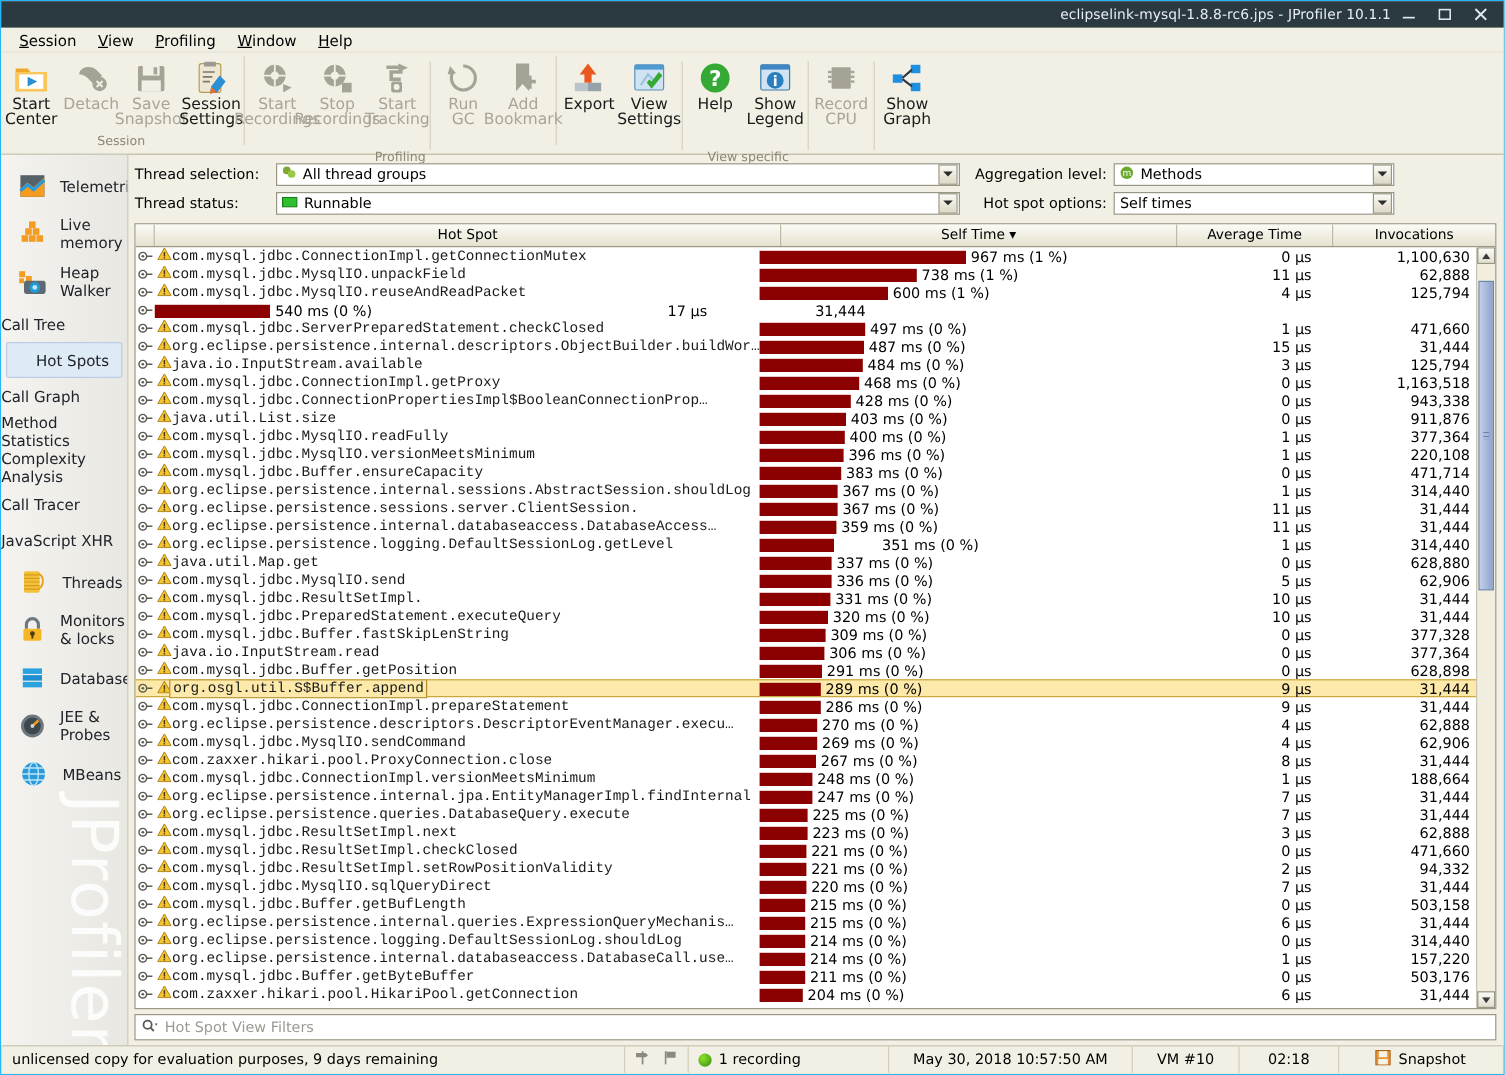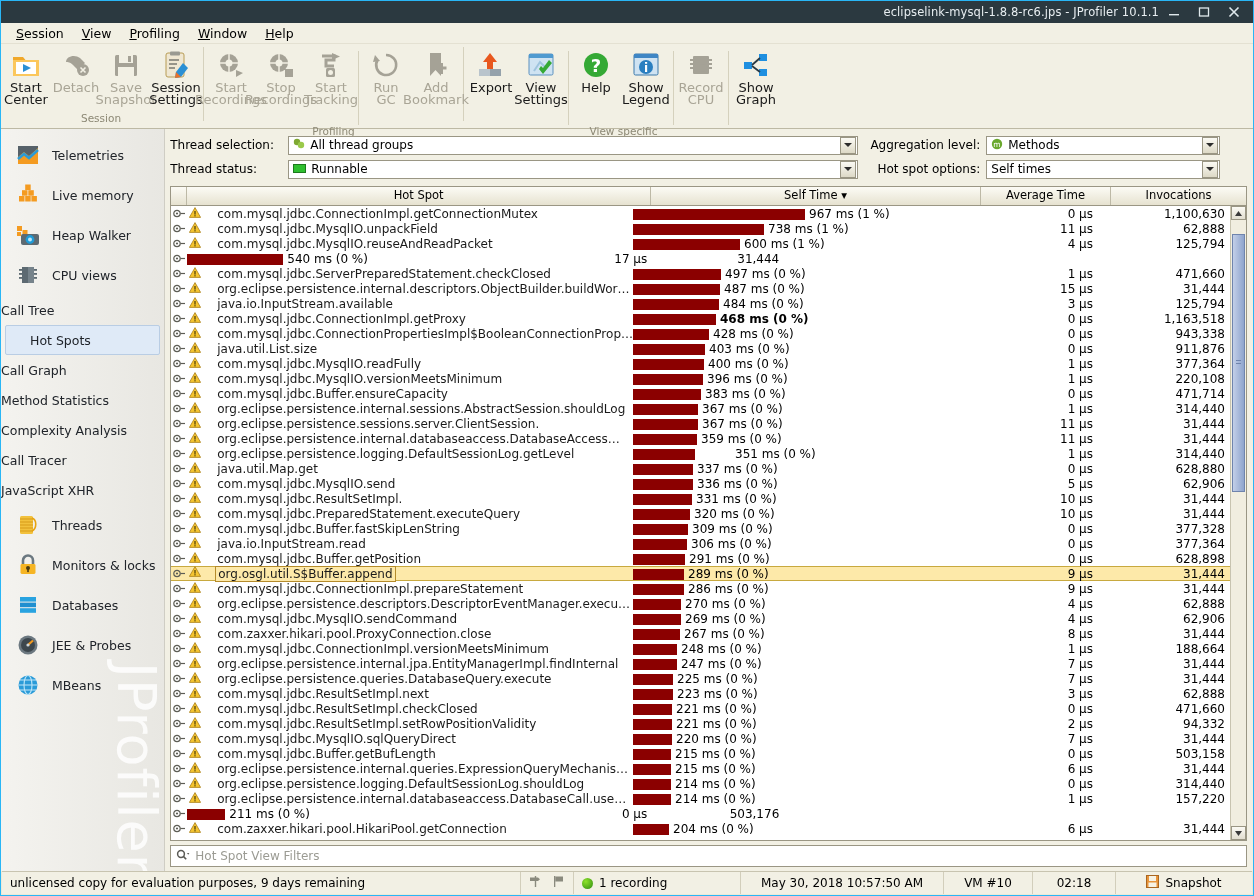--- a/index.html
+++ b/index.html
@@ -55,21 +55,21 @@
   .combo .arrow:after{content:"";border-left:4px solid transparent;border-right:4px solid transparent;border-top:4px solid #2c2c2c;}
 
   
   .tablewrap{flex:1;border:1px solid #9a9684;background:#fff;margin-top:5px;display:flex;flex-direction:column;overflow:hidden;}
   .thead{display:flex;height:18px;background:linear-gradient(#fcfbf5,#e6e2d0);border-bottom:1px solid #9a9684;}
   .th{font-size:11.5px;text-align:center;line-height:17px;border-right:1px solid #bdb9a6;box-sizing:border-box;overflow:hidden;white-space:nowrap;}
   .tbody{flex:1;position:relative;overflow:hidden;}
   .trow{display:flex;height:15px;align-items:center;box-sizing:border-box;}
   .trow.sel{background:#fde9a9;border-top:1px solid #c8a93f;border-bottom:1px solid #c8a93f;}
   .c-exp{width:16px;display:flex;align-items:center;justify-content:center;}
-  .c-name{flex:1;display:flex;align-items:flex-start;gap:16px;overflow:hidden;white-space:nowrap;padding-left:2px;}
+  .c-name{flex:1;display:flex;align-items:flex-end;gap:0;overflow:hidden;white-space:nowrap;padding-left:2px;font-family:Liberation Mono, monospace;}
   .c-name .txt{font-size:12px;color:#1a1a1a;overflow:hidden;text-overflow:ellipsis;white-space:nowrap;}
   .trow.sel .c-name .txt{background:#fde9a9;border:1px solid #b58b2a;padding:0 2px;margin-left:-2px;}
   .c-self{width:330px;position:relative;display:flex;align-items:center;}
   .bar{height:11px;background:#8b0000;position:absolute;left:0;top:2px;}
   .c-self .num{position:relative;font-size:12px;z-index:2;}
   .c-avg{width:130px;text-align:right;padding-right:12px;font-size:12px;}
   .c-inv{width:120px;text-align:right;padding-right:6px;font-size:12px;}
 
   
   .vsb{position:absolute;right:0;top:0;bottom:0;width:15px;background:#f1eee0;border-left:1px solid #c8c4b0;}
@@ -349,37 +349,20 @@
                   <rect x="6.5" y="7" width="5" height="5"></rect>
                   <rect x="1" y="9" width="4" height="4"></rect>
                 </g>
                 <rect x="5" y="11" width="18" height="11" rx="2" fill="#5d6a72"></rect>
                 <circle cx="14" cy="16.5" r="4.4" fill="#1f9ad6"></circle>
                 <circle cx="14" cy="16.5" r="2" fill="#bde5f7"></circle>
               </svg>
             </span>
         <span class="lab">Heap Walker</span>
           </div>
-          <div class="sbitem">
-        <span class="sbicon">
-              <svg width="24" height="24" viewBox="0 0 24 24">
-                <rect x="6" y="4" width="12" height="16" fill="#5d6a72"></rect>
-                <g fill="#5d6a72">
-                  <rect x="3" y="6" width="3" height="1.8"></rect>
-                  <rect x="3" y="10" width="3" height="1.8"></rect>
-                  <rect x="3" y="14" width="3" height="1.8"></rect>
-                  <rect x="18" y="6" width="3" height="1.8"></rect>
-                  <rect x="18" y="10" width="3" height="1.8"></rect>
-                  <rect x="18" y="14" width="3" height="1.8"></rect>
-                </g>
-                <path d="M12 4 L18 4 L18 20 L12 20 Z" fill="#76838b"></path>
-              </svg>
-            </span>
-        <span class="lab">CPU views</span>
-          </div>
           <div class="sbsub">
         <span class="lab">Call Tree</span>
           </div>
           <div class="sbsub sel">
         <span class="lab">Hot Spots</span>
           </div>
           <div class="sbsub">
         <span class="lab">Call Graph</span>
           </div>
           <div class="sbsub">
@@ -696,21 +679,21 @@
           <svg width="12" height="11" viewBox="0 0 12 11">
                       <path d="M6 0.6 L11.6 10.4 L0.4 10.4 Z" fill="#f5c430" stroke="#a9801a" stroke-width="0.8"></path>
                       <rect x="5.4" y="4" width="1.2" height="3.6" fill="#4a3a08"></rect>
                       <rect x="5.4" y="8.2" width="1.2" height="1.2" fill="#4a3a08"></rect>
                     </svg>
         </span>
         <span class="txt">com.mysql.jdbc.ConnectionImpl.getProxy</span>
       </div>
       <div class="c-self">
         <span class="bar" style="width:83px;"></span>
-        <span class="num" style="margin-left:87px;font-weight:bold;">468 ms (0 %)</span>
+        <span class="num" style="margin-left:87px;">468 ms (0 %)</span>
       </div>
       <div class="c-avg">0 µs</div>
       <div class="c-inv">1,163,518</div>
     </div>
               <div class="trow">
       <div class="c-exp">
         <svg width="13" height="9" viewBox="0 0 13 9">
                     <circle cx="4" cy="4.5" r="3.2" fill="none" stroke="#5d5d55" stroke-width="1.2"></circle>
                     <circle cx="4" cy="4.5" r="1.1" fill="#5d5d55"></circle>
                     <path d="M7.4 4.5 H12" stroke="#5d5d55" stroke-width="1.2"></path>
@@ -1508,20 +1491,30 @@
       <div class="c-avg">1 µs</div>
       <div class="c-inv">157,220</div>
     </div>
               <div class="trow">
       <div class="c-exp">
         <svg width="13" height="9" viewBox="0 0 13 9">
                     <circle cx="4" cy="4.5" r="3.2" fill="none" stroke="#5d5d55" stroke-width="1.2"></circle>
                     <circle cx="4" cy="4.5" r="1.1" fill="#5d5d55"></circle>
                     <path d="M7.4 4.5 H12" stroke="#5d5d55" stroke-width="1.2"></path>
                   </svg>
+      </div>
+      <div class="c-name">
+        <span>
+          <svg width="12" height="11" viewBox="0 0 12 11">
+                      <path d="M6 0.6 L11.6 10.4 L0.4 10.4 Z" fill="#f5c430" stroke="#a9801a" stroke-width="0.8"></path>
+                      <rect x="5.4" y="4" width="1.2" height="3.6" fill="#4a3a08"></rect>
+                      <rect x="5.4" y="8.2" width="1.2" height="1.2" fill="#4a3a08"></rect>
+                    </svg>
+        </span>
+        <span class="txt">com.mysql.jdbc.Buffer.getByteBuffer</span>
       </div>
       <div class="c-self">
         <span class="bar" style="width:38px;"></span>
         <span class="num" style="margin-left:42px;">211 ms (0 %)</span>
       </div>
       <div class="c-avg">0 µs</div>
       <div class="c-inv">503,176</div>
     </div>
               <div class="trow">
       <div class="c-exp">

